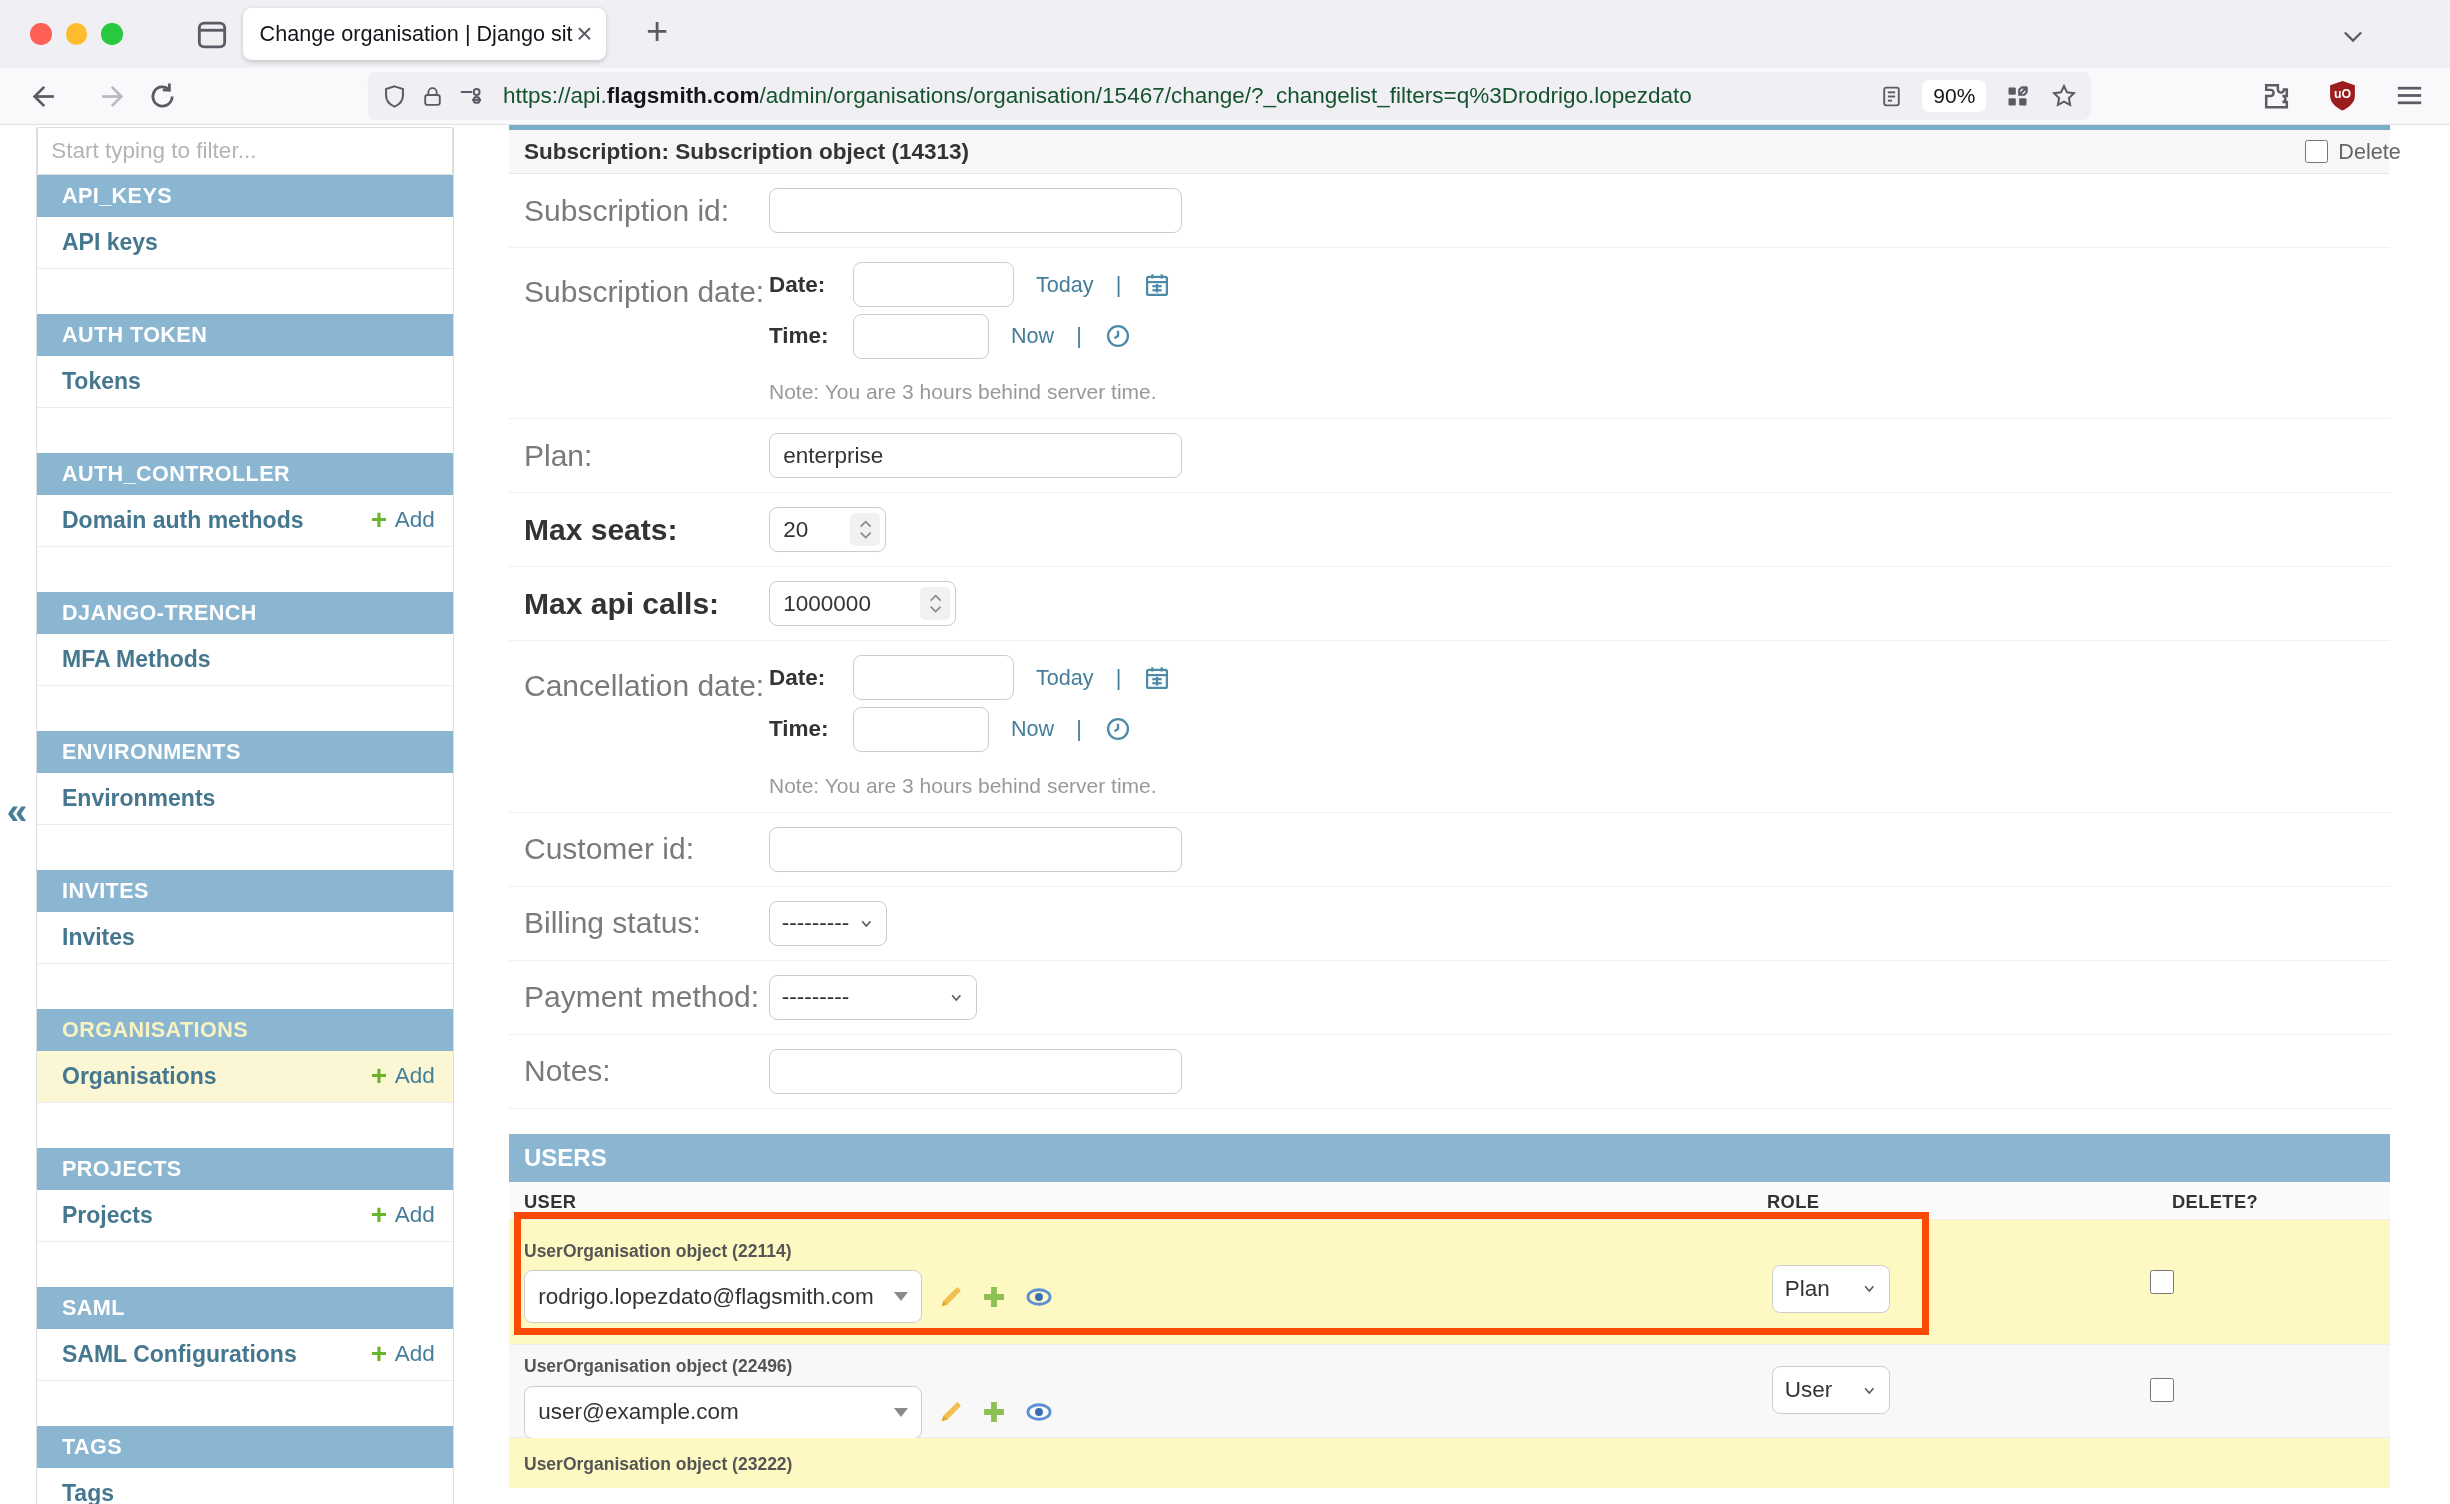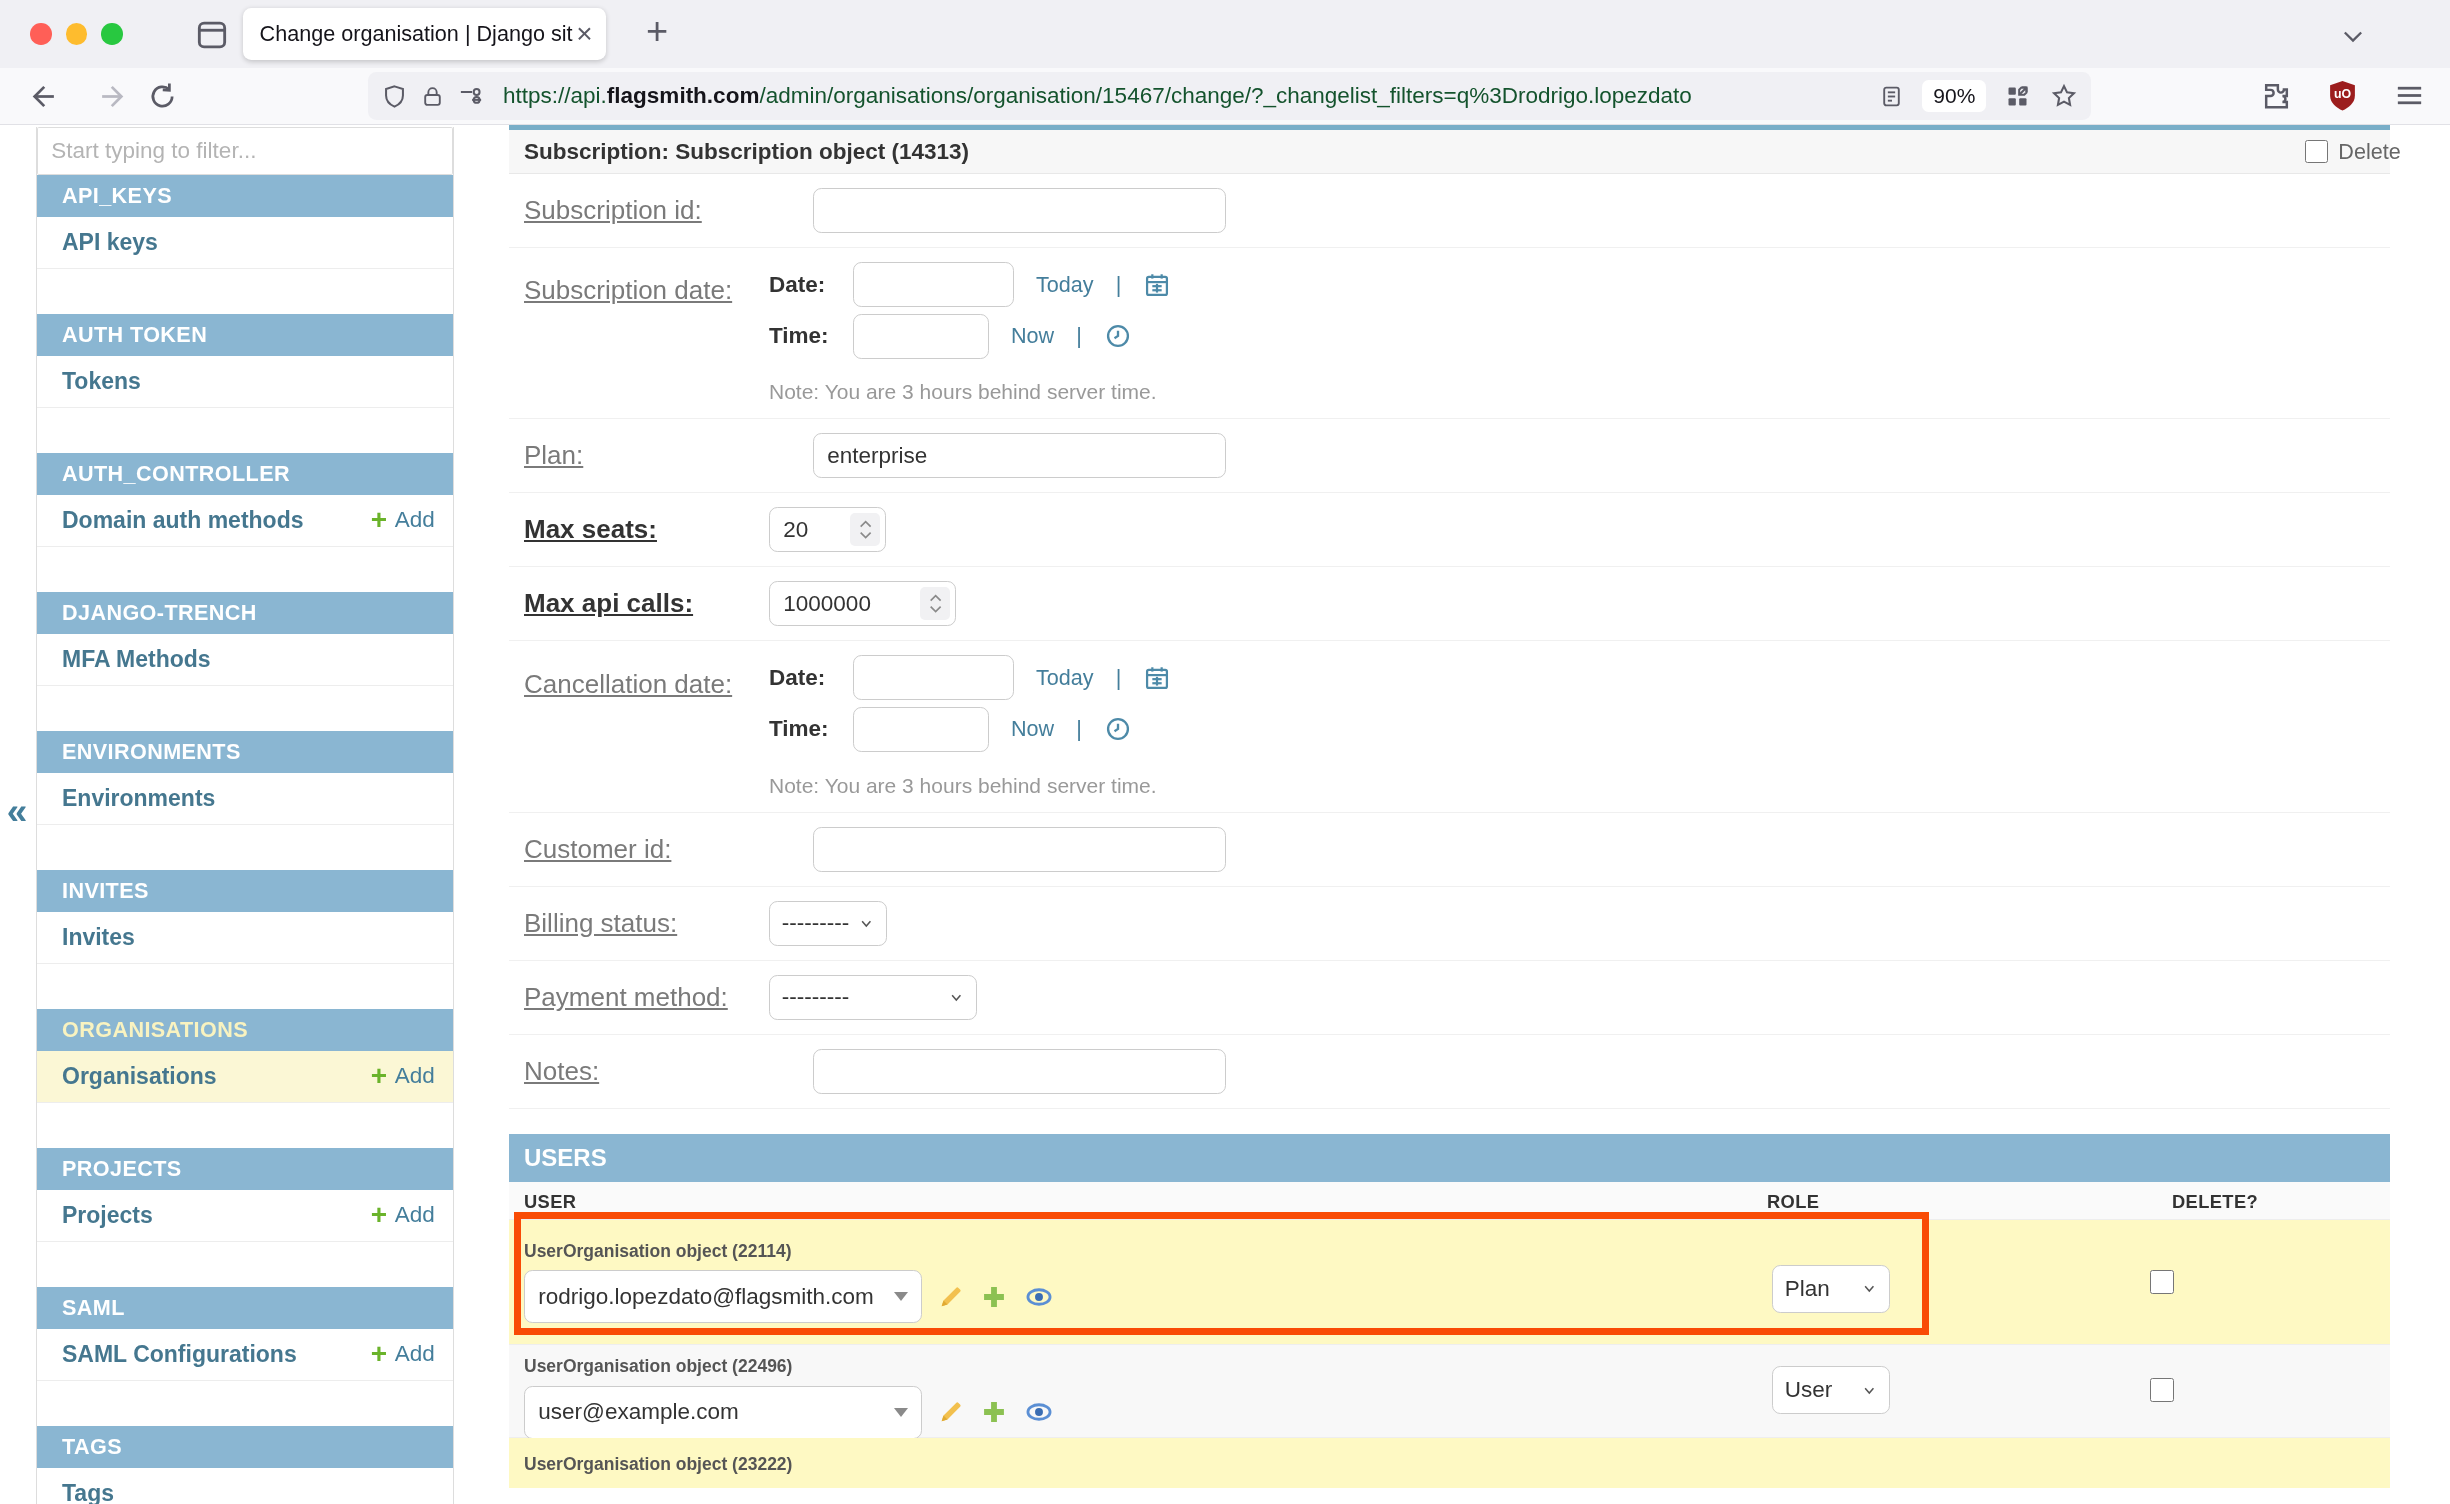--- a/index.html
+++ b/index.html
@@ -57,27 +57,27 @@
   .main { position:absolute; left:509px; top:0; width:1941px; }
   .bluestrip { height:5px; width:1881px; background:#79aec8; }
   .modhead { height:44px; width:1881px; background:#f7f7f7; border-bottom:0.8px solid #e8e8e8;
     display:flex; align-items:center; padding-left:15px; font-size:22.5px; font-weight:bold; color:#333; position:relative; }
   .delwrap { position:absolute; left:1796px; display:flex; align-items:center; gap:10.8px; }
   .dellabel { font-weight:normal; color:#666; font-size:21.6px; }
   .cbox { width:22.5px; height:22.5px; accent-color:#fff; }
 
   .formarea { width:1881px; }
   .frow { display:flex; border-bottom:0.8px solid #f0f0f0; padding:14px 0; position:relative; }
-  .flabel { width:260px; padding-left:15px; font-size:26px; color:#7a7a7a; display:flex; align-items:center; flex:0 0 auto;text-decoration:underline; }
+  .flabel { width:260px; padding-left:15px; font-size:30px; color:#7a7a7a; display:flex; align-items:center; flex:0 0 auto; }
   .frow.tall .flabel { align-items:flex-start; padding-top:13.3px; }
   .flabel.bold { color:#333; font-weight:bold; }
   .fctrl { display:flex; flex-direction:column; justify-content:center; }
   .txt { height:45px; border:1.7px solid #ccc; border-radius:8.3px; font-size:22.5px; color:#333;
     padding:0 13.3px; font-family:"Liberation Sans",sans-serif; background:#fff; }
-  .w496{ width:413px;margin-left:44px; } .w194{ width:161px; } .w164{ width:136px; }
+  .w496{ width:413px; } .w194{ width:161px; } .w164{ width:136px; }
   .numwrap { position:relative; display:inline-block; }
   .numwrap .txt { padding-right:47px; }
   .w140{ width:117px; } .w225{ width:187px; }
   .spin { position:absolute; right:5.8px; top:5.8px; bottom:5.8px; width:30px; background:#f1f1f3;
     border-radius:5px; display:flex; flex-direction:column; align-items:center; justify-content:center; gap:2.5px; color:#8a8a8a; cursor:pointer; }
   .dtline { display:flex; align-items:center; gap:22px; }
   .dtline + .dtline { margin-top:6.7px; }
   .dtlabel { font-weight:bold; color:#333; font-size:22.5px; width:62px; }
   .link { color:#447e9b; font-size:21.6px; text-decoration:none; cursor:pointer; }
   .pipe { color:#447e9b; font-size:21.6px; }

